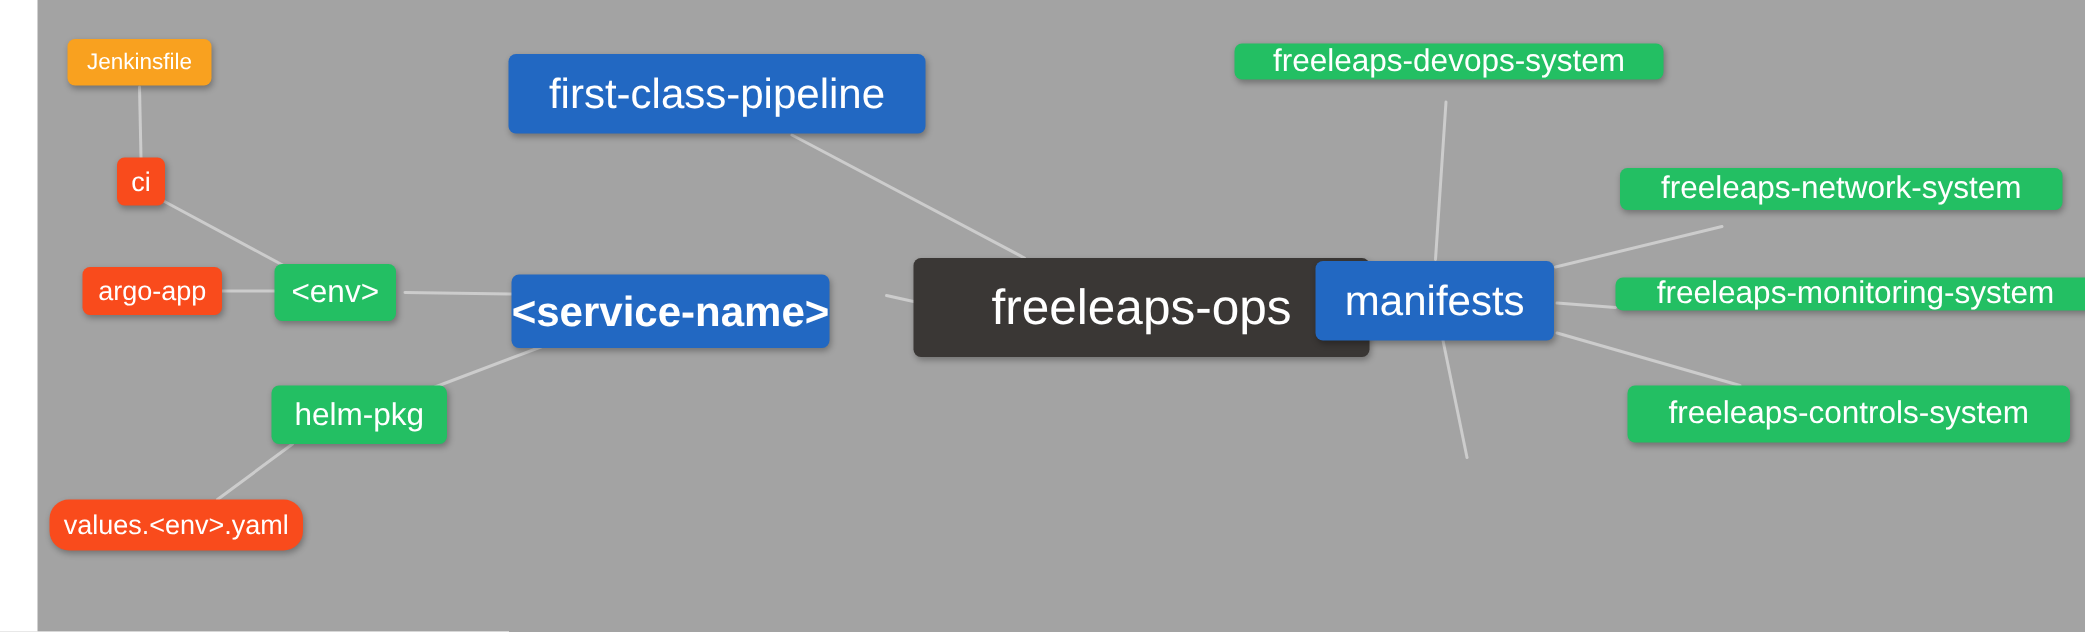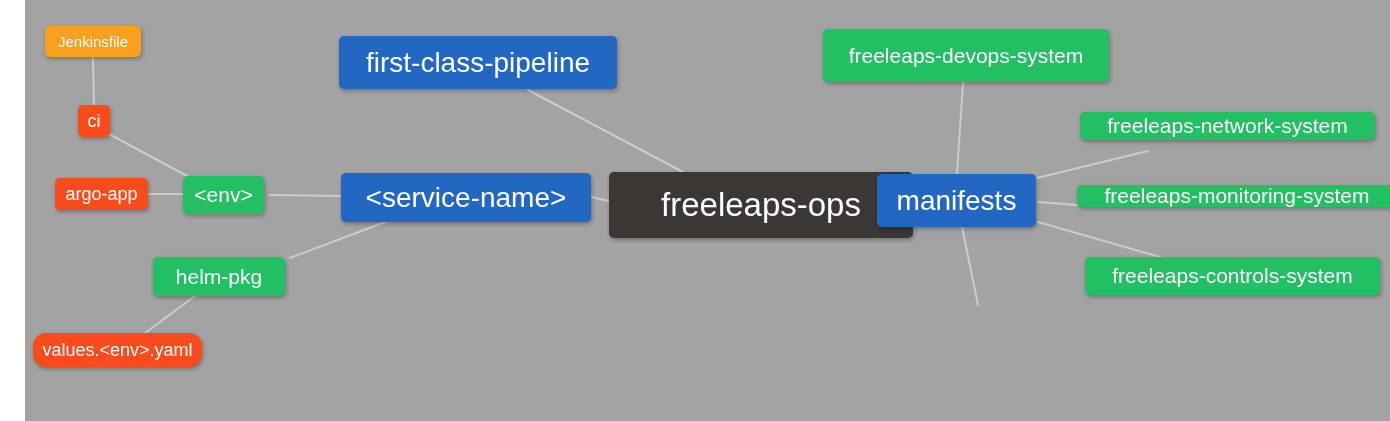--- a/index.html
+++ b/index.html
@@ -60,24 +60,24 @@
     <line x1="1012" y1="178" x2="1123" y2="151"></line>
     <line x1="1013" y1="202" x2="1052" y2="205"></line>
     <line x1="1013" y1="222" x2="1135" y2="257"></line>
     <line x1="937" y1="227" x2="953" y2="305"></line>
   </svg>
 
   <div class="node lv-4" style="left:20px;   top:26px;  width:96px;  height:31px;">Jenkinsfile</div>
   <div class="node lv-3" style="left:53px;   top:105px; width:32px;  height:32px;">ci</div>
   <div class="node lv-3" style="left:30px;   top:178px; width:93px;  height:32px;">argo-app</div>
   <div class="node lv-2" style="left:158px;  top:176px; width:81px;  height:38px;">&lt;env&gt;</div>
-  <div class="node lv-2" style="left:128px;  top:257px; width:132px; height:39px;">helm-pkg</div>
+  <div class="node lv-2" style="left:156px;  top:257px; width:117px; height:39px;">helm-pkg</div>
   <div class="node lv-3" style="left:8px;    top:333px; width:169px; height:34px;border-radius:13px;">values.&lt;env&gt;.yaml</div>
   <div class="node lv-1" style="left:314px;  top:36px;  width:278px; height:53px;">first-class-pipeline</div>
-  <div class="node lv-1" style="left:316px;  top:173px; width:250px; height:49px;">&lt;service-name&gt;</div>
+  <div class="node lv-1" style="left:316px;  top:183px; width:212px; height:49px;font-weight:bold;">&lt;service-name&gt;</div>
   <div class="node lv-root" style="left:584px;  top:172px; width:304px; height:66px;">freeleaps-ops</div>
   <div class="node lv-1" style="left:852px;  top:174px; width:159px; height:53px;">manifests</div>
-  <div class="node lv-2" style="left:798px;  top:29px;  width:286px; height:53px;">freeleaps-devops-system</div>
+  <div class="node lv-2" style="left:798px;  top:29px;  width:286px; height:24px;">freeleaps-devops-system</div>
   <div class="node lv-2" style="left:1055px; top:112px; width:295px; height:28px;">freeleaps-network-system</div>
   <div class="node lv-2" style="left:1052px; top:185px; width:320px; height:22px;text-align:center;">freeleaps-monitoring-system</div>
   <div class="node lv-2" style="left:1060px; top:257px; width:295px; height:38px;">freeleaps-controls-system</div>
 
 </div>
 
 </body></html>

